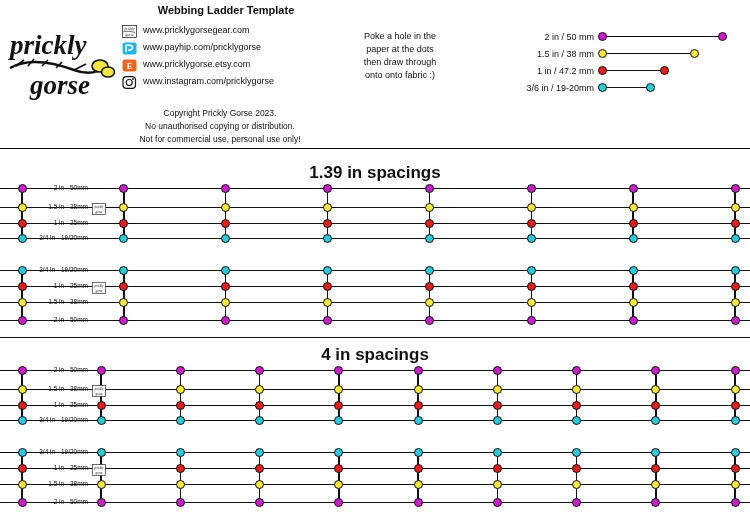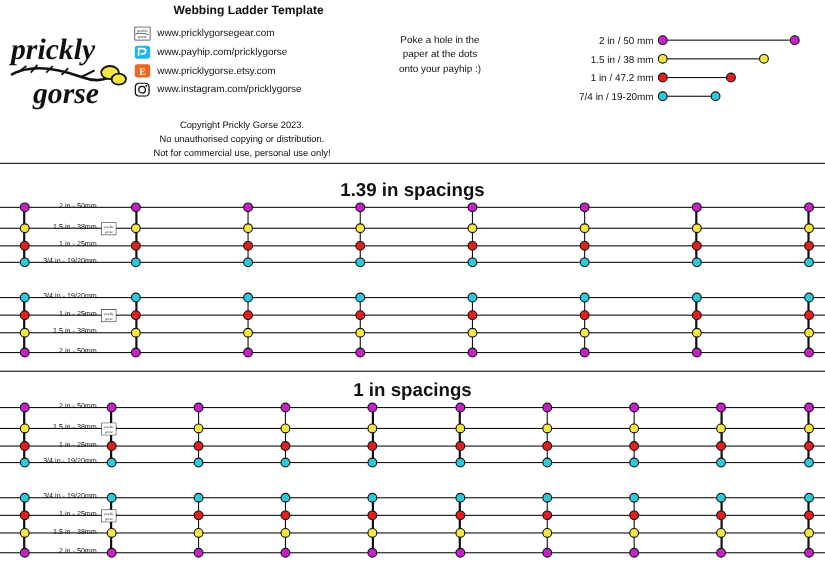--- a/index.html
+++ b/index.html
@@ -141,21 +141,22 @@
 
     <div class="copy">
       <div>Copyright Prickly Gorse 2023.</div>
       <div>No unauthorised copying or distribution.</div>
       <div>Not for commercial use, personal use only!</div>
     </div>
 
     <div class="poke">
       <div>Poke a hole in the</div>
       <div>paper at the dots</div>
-      <div>onto your payhip :)</div>
+      <div>then draw through</div>
+      <div>onto onto fabric :)</div>
     </div>
 
     <div class="legend" id="legend">
         <div class="legend-row">
           <div class="legend-label">2 in / 50 mm</div>
           <div class="legend-line">
             <div class="ln" style="width: 120px;"></div>
             <span class="dot" style="left: -4.5px; background: rgb(200, 32, 200);"></span>
             <span class="dot" style="left: 115.5px; background: rgb(200, 32, 200);"></span>
           </div>
@@ -170,21 +171,21 @@
         </div>
         <div class="legend-row">
           <div class="legend-label">1 in / 47.2 mm</div>
           <div class="legend-line">
             <div class="ln" style="width: 62px;"></div>
             <span class="dot" style="left: -4.5px; background: rgb(224, 32, 32);"></span>
             <span class="dot" style="left: 57.5px; background: rgb(224, 32, 32);"></span>
           </div>
         </div>
         <div class="legend-row">
-          <div class="legend-label">7/4 in / 19-20mm</div>
+          <div class="legend-label">3/6 in / 19-20mm</div>
           <div class="legend-line">
             <div class="ln" style="width: 48px;"></div>
             <span class="dot" style="left: -4.5px; background: rgb(46, 200, 216);"></span>
             <span class="dot" style="left: 43.5px; background: rgb(46, 200, 216);"></span>
           </div>
         </div>
       </div>
   </div>
 
   <div class="rule" style="top:148px;"></div>
@@ -294,21 +295,21 @@
         </svg></div>
       <div class="sideicon" style="left: 92px; top: 100px;"><svg width="14" height="12" viewBox="0 0 14 12">
           <rect x="0.4" y="0.4" width="13.2" height="11.2" fill="#fff" stroke="#111" stroke-width="0.6"></rect>
           <text x="7" y="5" font-family="Liberation Serif, serif" font-size="3.2" font-style="italic" text-anchor="middle" fill="#111">prickly</text>
           <text x="7" y="10" font-family="Liberation Serif, serif" font-size="3.2" font-style="italic" text-anchor="middle" fill="#111">gorse</text>
         </svg></div>
     </div>
 
   <div class="rule" style="top:337px;"></div>
 
-  <div class="section-title" style="top:345px;">1 in spacings</div>
+  <div class="section-title" style="top:345px;">4 in spacings</div>
   <div class="grid" id="grid-1" style="top:362px;height:150px;">
       <div class="hline" style="top: 8px;"></div>
       <div class="hline" style="top: 27px;"></div>
       <div class="hline" style="top: 43px;"></div>
       <div class="hline" style="top: 58px;"></div>
       <div class="hline" style="top: 90px;"></div>
       <div class="hline" style="top: 106px;"></div>
       <div class="hline" style="top: 122px;"></div>
       <div class="hline" style="top: 140px;"></div>
       <div class="vline" style="left: 21.25px; top: 8px; height: 50px;"></div>

